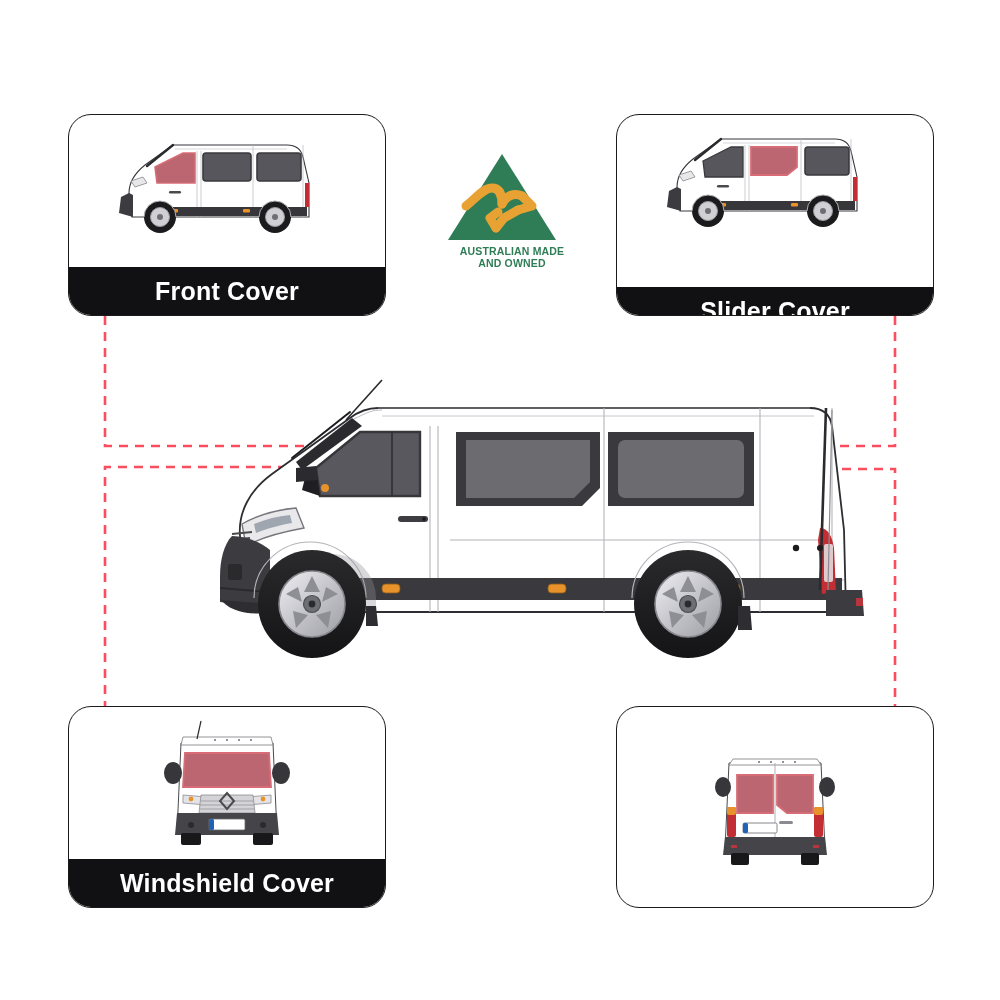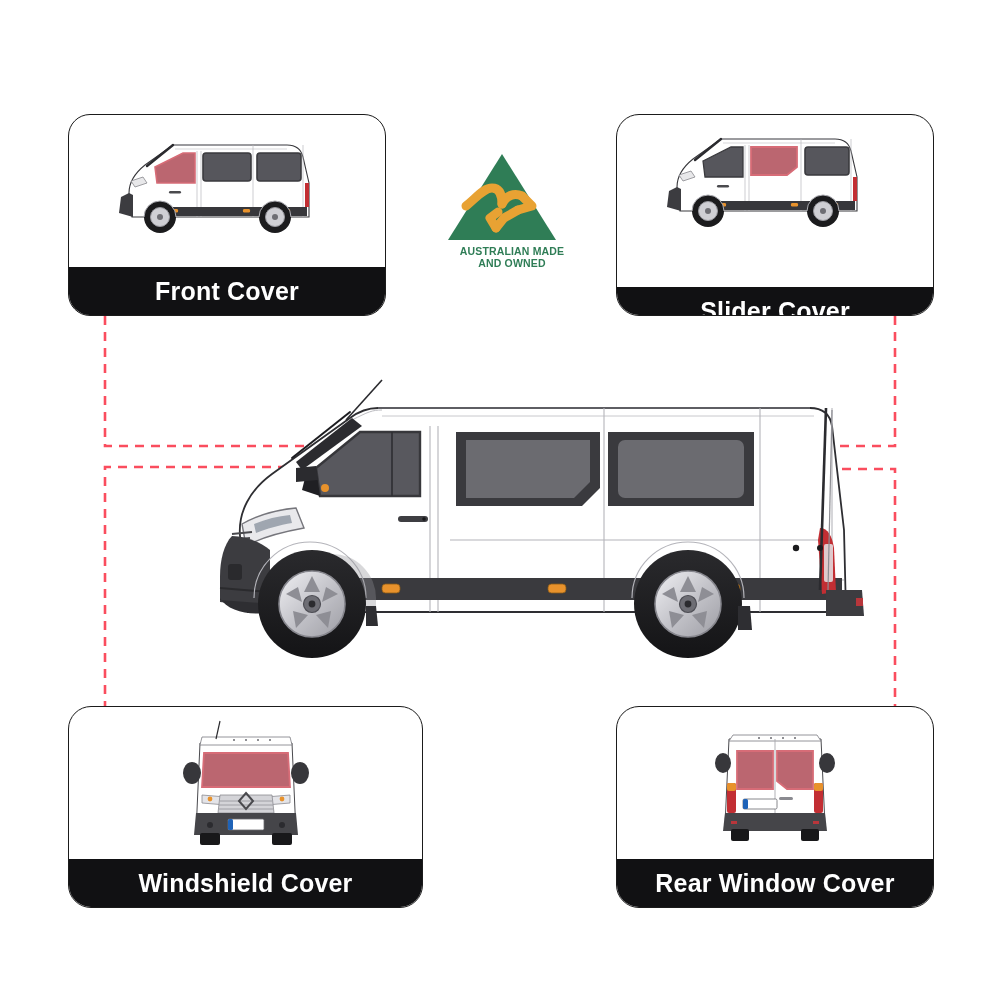--- a/index.html
+++ b/index.html
@@ -35,23 +35,23 @@
     color:#ffffff;
     display:flex;
     align-items:center;
     justify-content:center;
     font-size:25px;
     font-weight:700;
     letter-spacing:.2px;
     flex:0 0 auto;
   }
 
-  #card-front   {left:68px; top:114px; width:318px; height:202px;border-radius:22px;}
+  #card-front   {left:68px; top:114px; width:318px; height:202px;}
   #card-slider  {left:616px;top:114px; width:318px; height:202px;gap:32px;}
-  #card-wind    {left:68px; top:706px; width:355px; height:202px;justify-content:flex-end;}
+  #card-wind    {left:68px; top:706px; width:318px; height:202px;justify-content:flex-end;}
   #card-rear    {left:616px;top:706px; width:318px; height:202px;}
 
   
   #badge{
     position:absolute;left:437px;top:148px;width:130px;height:132px;
     display:flex;flex-direction:column;align-items:center;justify-content:flex-start;
   }
   #badge .badge-mark{width:116px;height:96px;display:block;}
   #badge .badge-text{
     margin-top:2px;
@@ -274,21 +274,20 @@
 
           <path d="M100,100 L200,100 L202,118 L98,118 Z" fill="#454549"></path>
           <rect x="106" y="108" width="6" height="3" fill="#b8363b"></rect>
           <rect x="188" y="108" width="6" height="3" fill="#b8363b"></rect>
 
           <rect x="106" y="116" width="18" height="12" rx="2" fill="#18181a"></rect>
           <rect x="176" y="116" width="18" height="12" rx="2" fill="#18181a"></rect>
         </g>
       </svg>
     </div>
-    <div class="card-label">Rear Window Cover</div>
   </div>
 
   <div id="badge">
     <svg class="badge-mark" viewBox="0 0 116 96">
       <path d="M58,6 L112,92 L4,92 Z" fill="#2f7d56"></path>
       <g fill="none" stroke="#e8a233" stroke-width="9" stroke-linecap="round" stroke-linejoin="round">
         <path d="M22,58 C34,48 40,40 48,40 C56,40 58,48 58,56"></path>
         <path d="M58,56 C62,48 70,44 78,48"></path>
         <path d="M78,48 L88,58 L74,62"></path>
         <path d="M74,62 L60,70 L52,80"></path>

